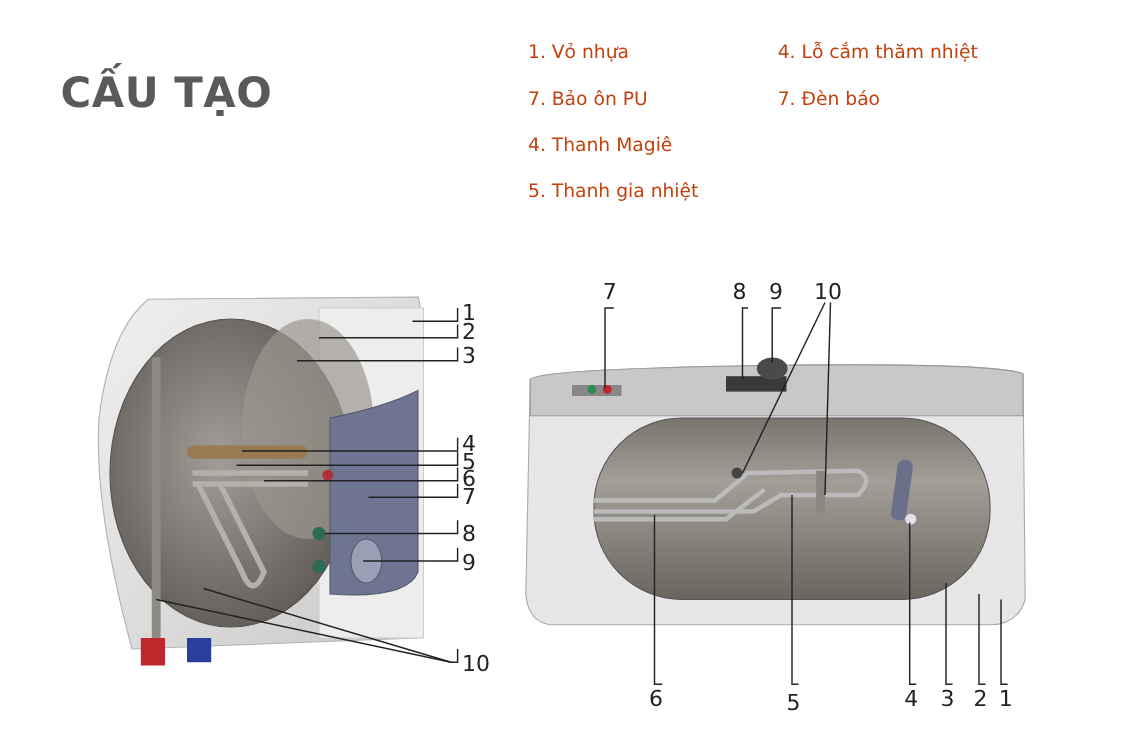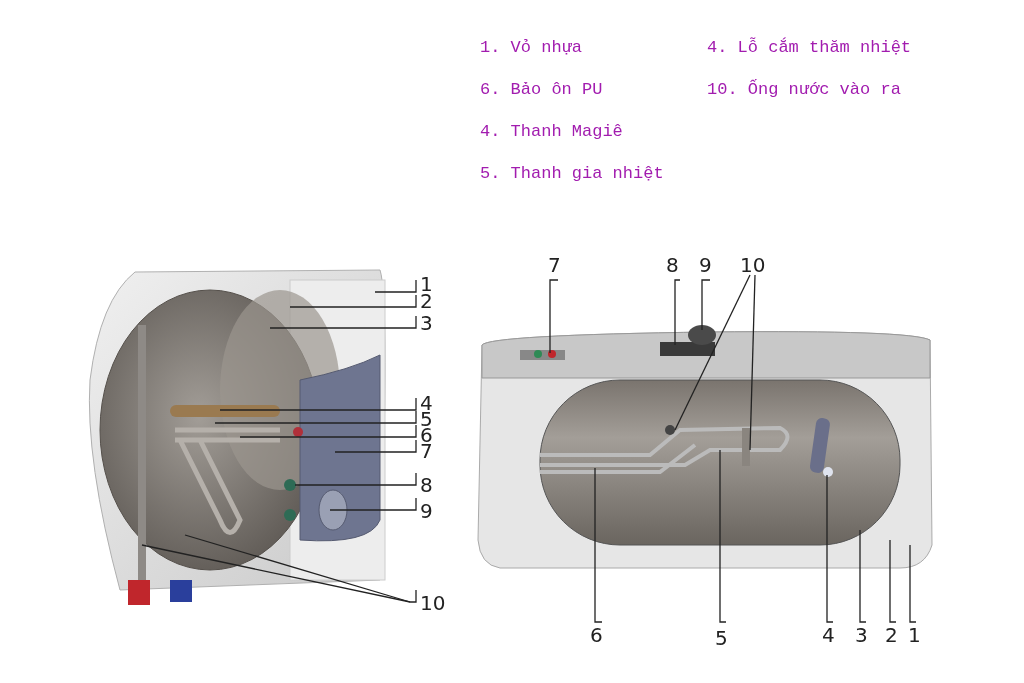--- a/index.html
+++ b/index.html
@@ -1,39 +1,40 @@
 <!DOCTYPE html>
 <html><head>
 <meta charset="utf-8">
 <style>
   html,body{margin:0;padding:0;background:#fff;}
   body{width:1024px;height:683px;position:relative;overflow:hidden;font-family:"DejaVu Sans",sans-serif;color:#3a3a3a;}
   .title{position:absolute;left:55px;top:58px;font-family:"DejaVu Sans",sans-serif;font-weight:bold;font-size:38px;line-height:52px;color:#5a5a5a;letter-spacing:0.5px;}
   .title div{white-space:nowrap;}
-  .legend{position:absolute;font-size:17px;color:#a21caf;line-height:42px;white-space:nowrap;font-family:Liberation Mono, monospace;}
+  .legend{position:absolute;font-size:17px;color:#c2410c;line-height:42px;white-space:nowrap;}
   .legend.col1{left:480px;top:27px;}
   .legend.col2{left:707px;top:27px;}
   .fig{position:absolute;}
   svg text{font-family:"DejaVu Sans",sans-serif;}
 </style>
 </head>
 <body>
 
 <div class="title">
+  <div>CẤU TẠO</div>
 </div>
 
 <div class="legend col1">
   <div>1. Vỏ nhựa</div>
-  <div>6. Bảo ôn PU</div>
+  <div>7. Bảo ôn PU</div>
   <div>4. Thanh Magiê</div>
   <div>5. Thanh gia nhiệt</div>
 </div>
 <div class="legend col2">
   <div>4. Lỗ cắm thăm nhiệt</div>
-  <div>10. Ống nước vào ra</div>
+  <div>7. Đèn báo</div>
 </div>
 
 <svg class="fig" style="left:80px;top:260px;" width="380" height="360" viewBox="0 0 380 360">
   <defs>
     <radialGradient id="tankL" cx="45%" cy="45%" r="60%">
       <stop offset="0" stop-color="#a29d97"></stop>
       <stop offset="1" stop-color="#5f5a55"></stop>
     </radialGradient>
     <linearGradient id="shellL" x1="0" y1="0" x2="1" y2="1">
       <stop offset="0" stop-color="#f0f0f0"></stop>

